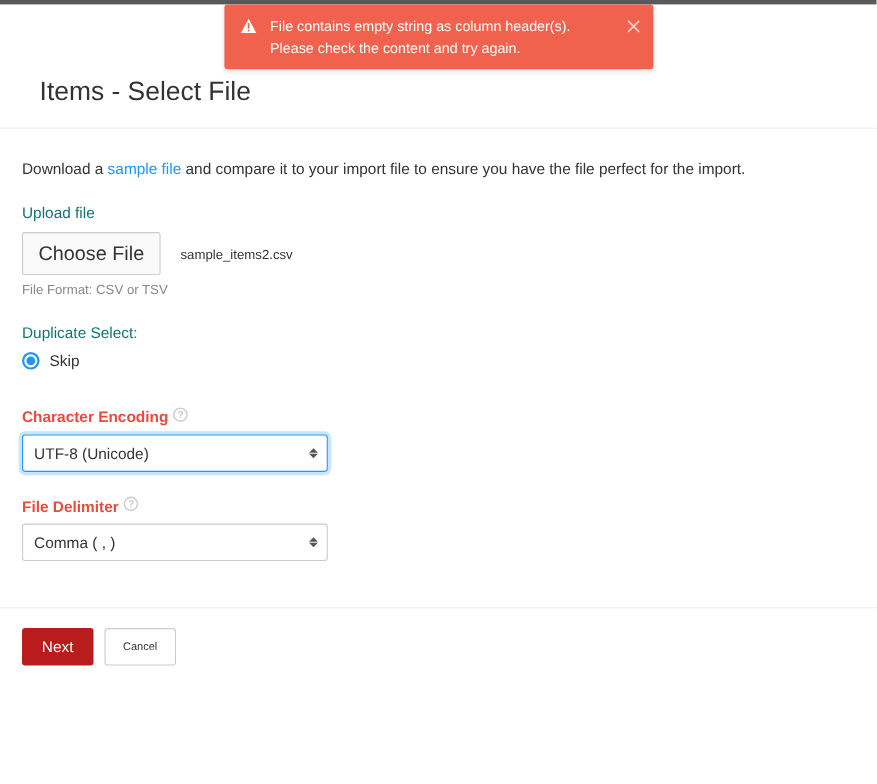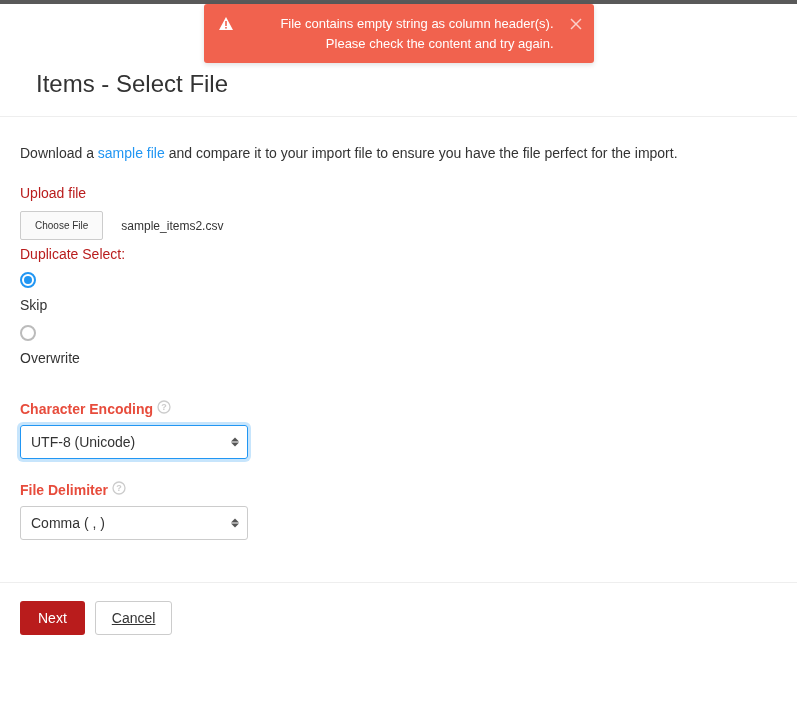--- a/index.html
+++ b/index.html
@@ -45,21 +45,20 @@
     }
     .alert-close {
       position: absolute;
       right: 12px;
       top: 12px;
       cursor: pointer;
       opacity: 0.7;
     }
     .alert-text {
       flex: 1;
-      text-align: right;
     }
     .header-section {
       padding: 28px 20px 18px 36px;
       border-bottom: 1px solid #eee;
       margin-top: 38px;
     }
     .page-title {
       font-size: 24px;
       font-weight: 400;
       color: #333;
@@ -71,59 +70,58 @@
       font-size: 14px;
       color: #333;
       margin-bottom: 24px;
     }
     .download-line a {
       color: #2196f3;
       text-decoration: none;
       margin-top: 38px;
     }
     .section-label {
-      color: #b91c1c;
+      color: #0f766e;
       font-size: 14px;
       margin-bottom: 10px;
       display: block;
     }
     .file-row {
       display: flex;
       align-items: center;
       gap: 18px;
       margin-bottom: 6px;
     }
     .choose-file-btn {
       border: 1px solid #ccc;
       background: #fafafa;
       padding: 8px 14px;
-      font-size: 10px;
+      font-size: 18px;
       color: #333;
       cursor: pointer;
       border-radius: 2px;
     }
     .filename {
       font-size: 12px;
       color: #333;
     }
     .file-format-hint {
       font-size: 12px;
       color: #888;
       margin-bottom: 24px;
     }
     .radio-group {
       margin-bottom: 34px;
     }
     .radio-item {
       display: flex;
-      align-items: flex-start;
+      align-items: flex-end;
       gap: 9px;
       margin-bottom: 12px;
       cursor: pointer;
-      flex-direction: column;
     }
     .radio-circle {
       width: 16px;
       height: 16px;
       border: 2px solid #2196f3;
       border-radius: 50%;
       display: flex;
       align-items: center;
       justify-content: center;
       flex-shrink: 0;
@@ -149,21 +147,21 @@
       align-items: center;
       gap: 4px;
       font-weight: bold;
     }
     .help-icon {
       color: #ccc;
       font-size: 13px;
     }
     .select-wrap {
       position: relative;
-      width: 228px;
+      width: 278px;
       margin-bottom: 22px;
     }
     .select-wrap.focused {
       box-shadow: 0 0 0 3px rgba(33, 150, 243, 0.25);
       border-radius: 3px;
     }
     .select {
       width: 100%;
       border: 1px solid #ccc;
       border-radius: 3px;
@@ -212,24 +210,23 @@
       padding: 9px 18px;
       font-size: 14px;
       border-radius: 3px;
       cursor: pointer;
     }
     .btn-secondary {
       background: #fff;
       color: #333;
       border: 1px solid #ccc;
       padding: 8px 16px;
-      font-size: 14px;
-      border-radius: 3px;
-      cursor: pointer;
-      text-decoration: underline;
+      font-size: 10px;
+      border-radius: 3px;
+      cursor: pointer;
     }
   </style>
 </head>
 <body>
 
 <div class="top-border"></div>
 
 <div class="alert-banner">
   <span class="alert-icon">
     <svg width="16" height="16" viewBox="0 0 16 16">
@@ -257,33 +254,30 @@
 <div class="content">
   <p class="download-line">
     <span>Download a </span><a href="#">sample file</a><span> and compare it to your import file to ensure you have the file perfect for the import.</span>
   </p>
 
   <span class="section-label">Upload file</span>
   <div class="file-row">
     <button class="choose-file-btn">Choose File</button>
     <span class="filename">sample_items2.csv</span>
   </div>
+  <div class="file-format-hint">File Format: CSV or TSV</div>
 
   <span class="section-label">Duplicate Select:</span>
   <div class="radio-group">
     <div class="radio-item">
       <span class="radio-circle">
           <span class="radio-dot"></span>
         </span>
       <span class="radio-label">Skip</span>
     </div>
-    <div class="radio-item">
-      <span class="radio-circle unselected"></span>
-      <span class="radio-label">Overwrite</span>
-    </div>
   </div>
 
   <div class="field-label">
     <span>Character Encoding</span>
     <span class="help-icon">
       <svg width="14" height="14" viewBox="0 0 14 14">
         <circle cx="7" cy="7" r="6" fill="none" stroke="#ccc" stroke-width="1.3"></circle>
         <text x="7" y="10" text-anchor="middle" font-size="9" fill="#ccc" font-family="Arial">?</text>
       </svg>
     </span>

